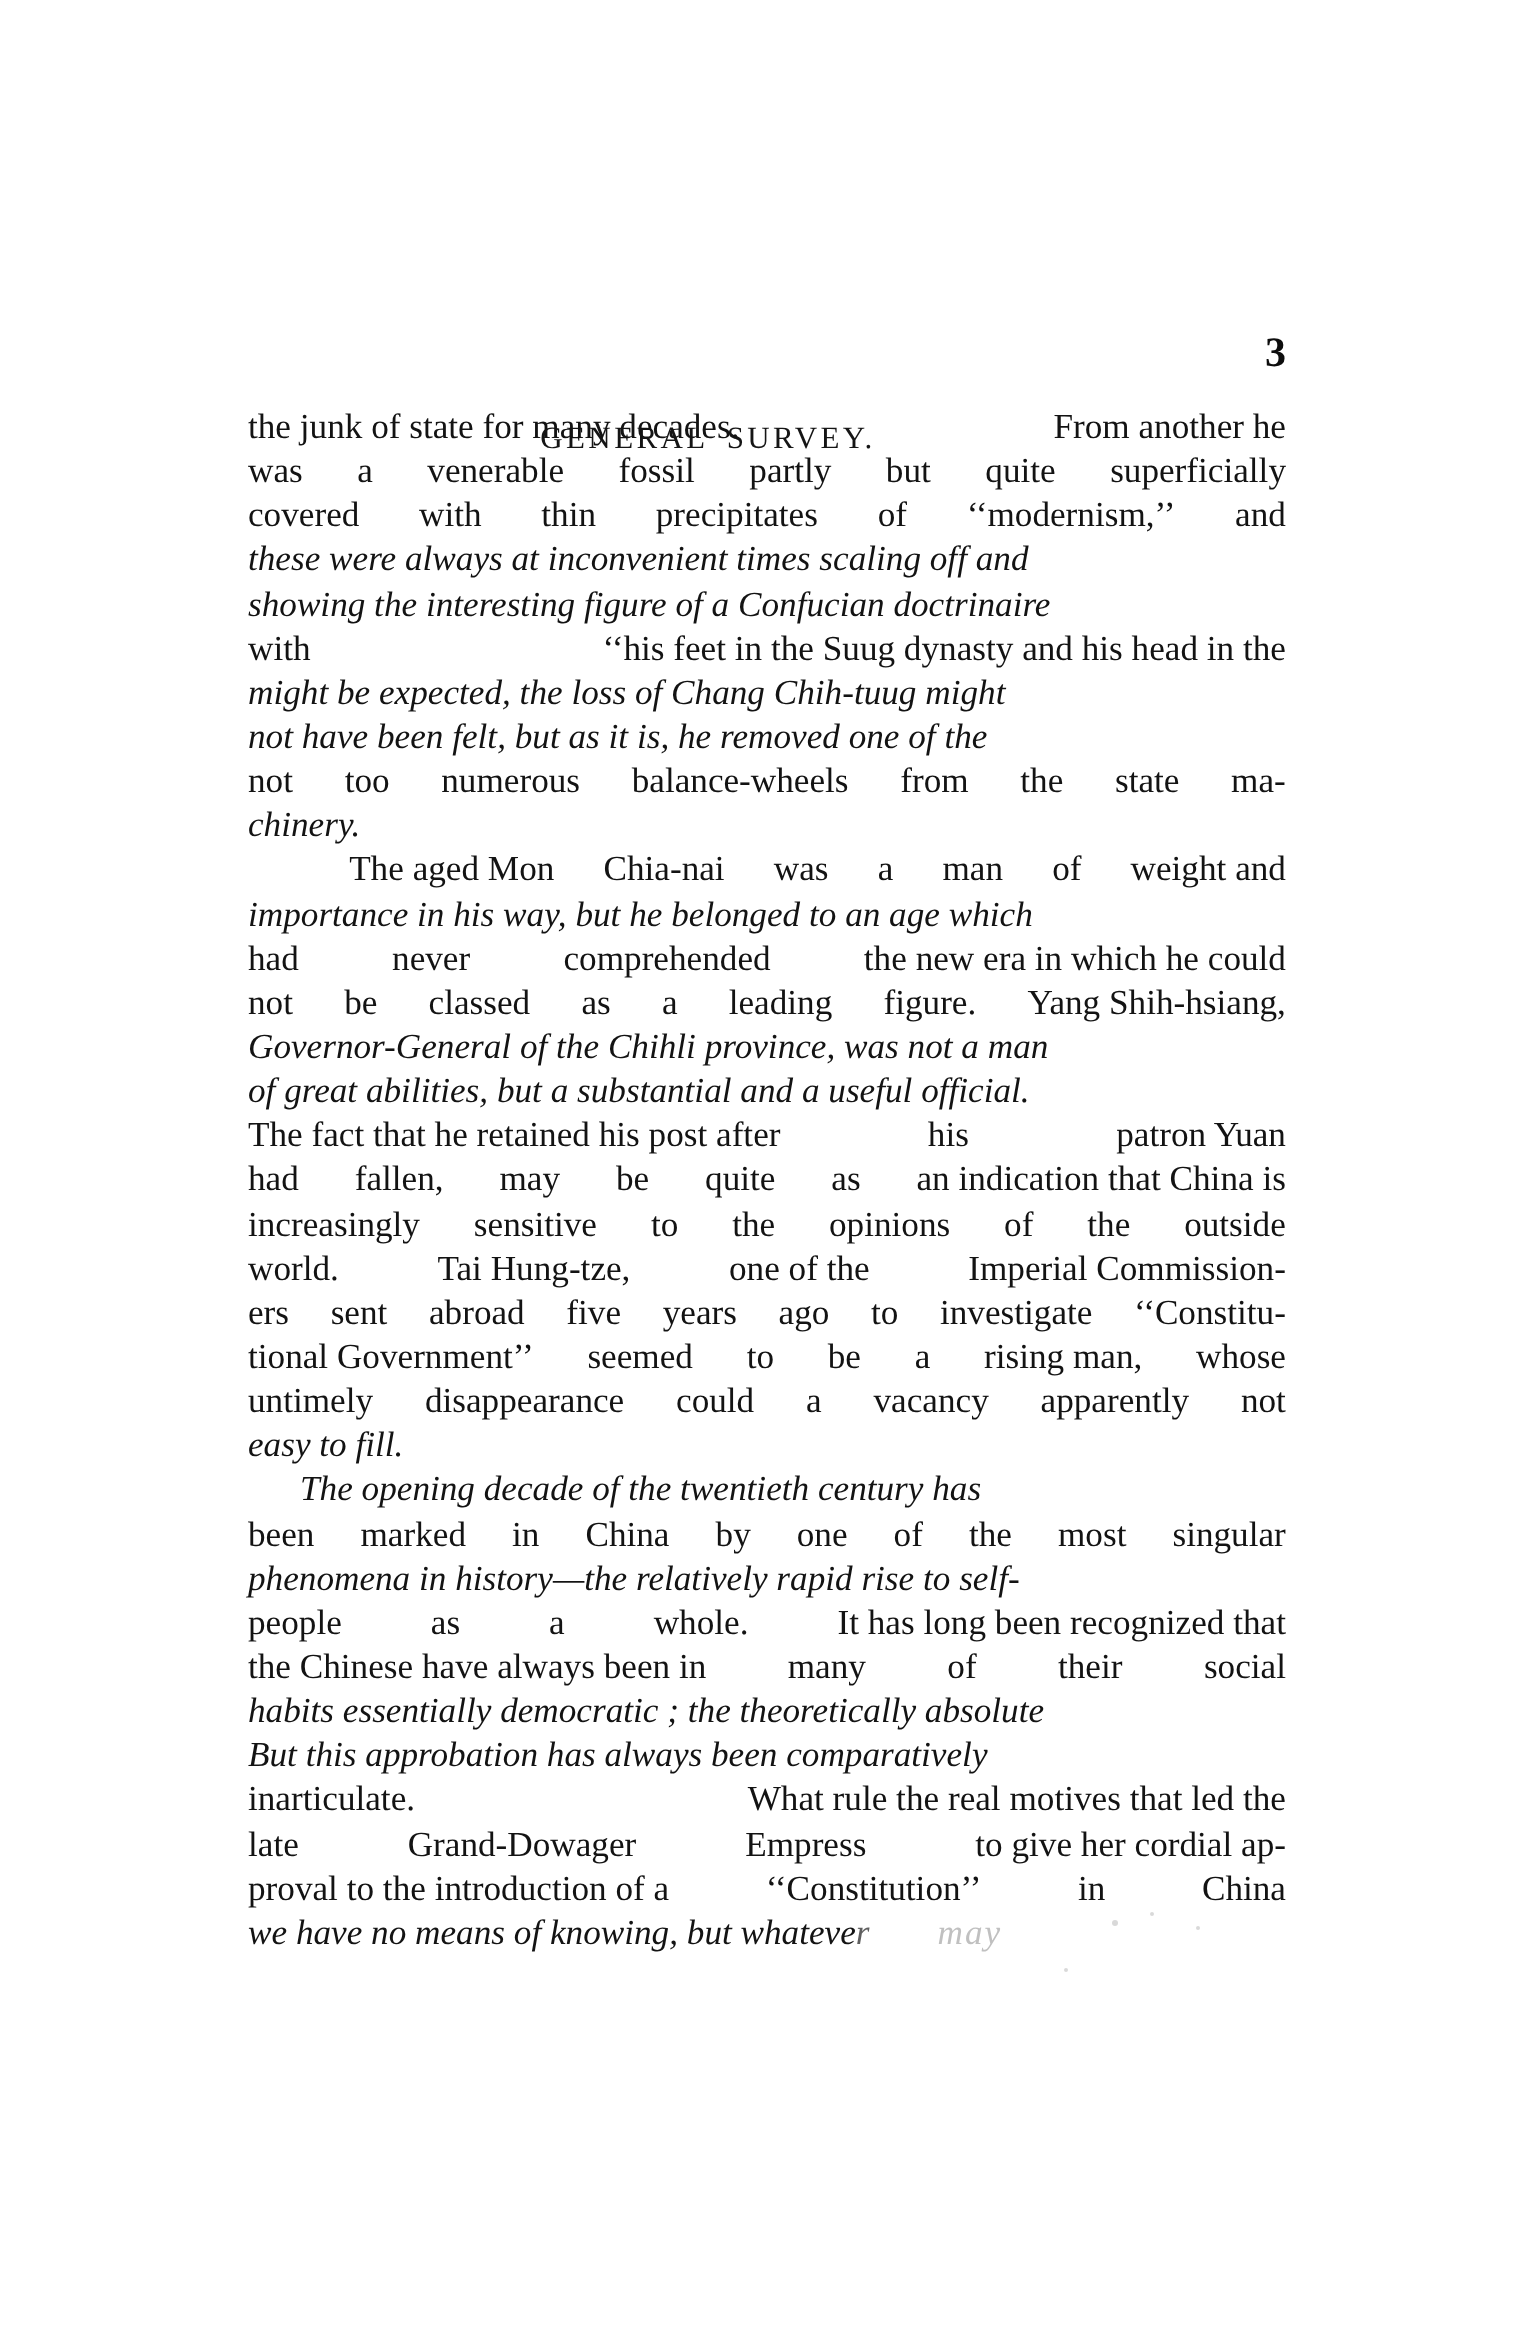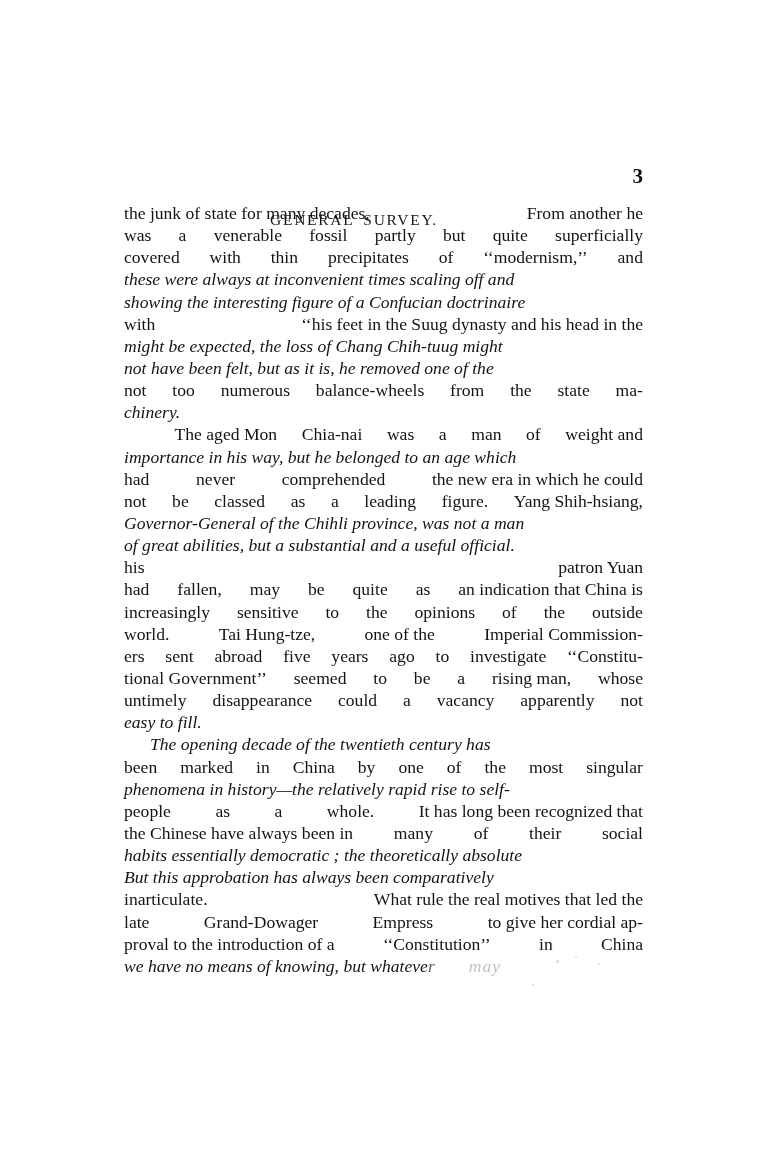--- a/index.html
+++ b/index.html
@@ -188,20 +188,21 @@
           <span>classed</span>
           <span>as</span>
           <span>a</span>
           <span>leading</span>
           <span>figure.</span>
           <span>Yang Shih-hsiang,</span>
       </div>
       <div class="line flush">Governor-General of the Chihli province, was not a man</div>
       <div class="line flush">of great abilities, but a substantial and a useful official.</div>
       <div class="line just">
+        <span>The fact that he retained his post after</span>
           <span>his</span>
           <span>patron Yuan</span>
       </div>
       <div class="line just">
         <span>had</span>
           <span>fallen,</span>
           <span>may</span>
           <span>be</span>
           <span>quite</span>
           <span>as</span>

